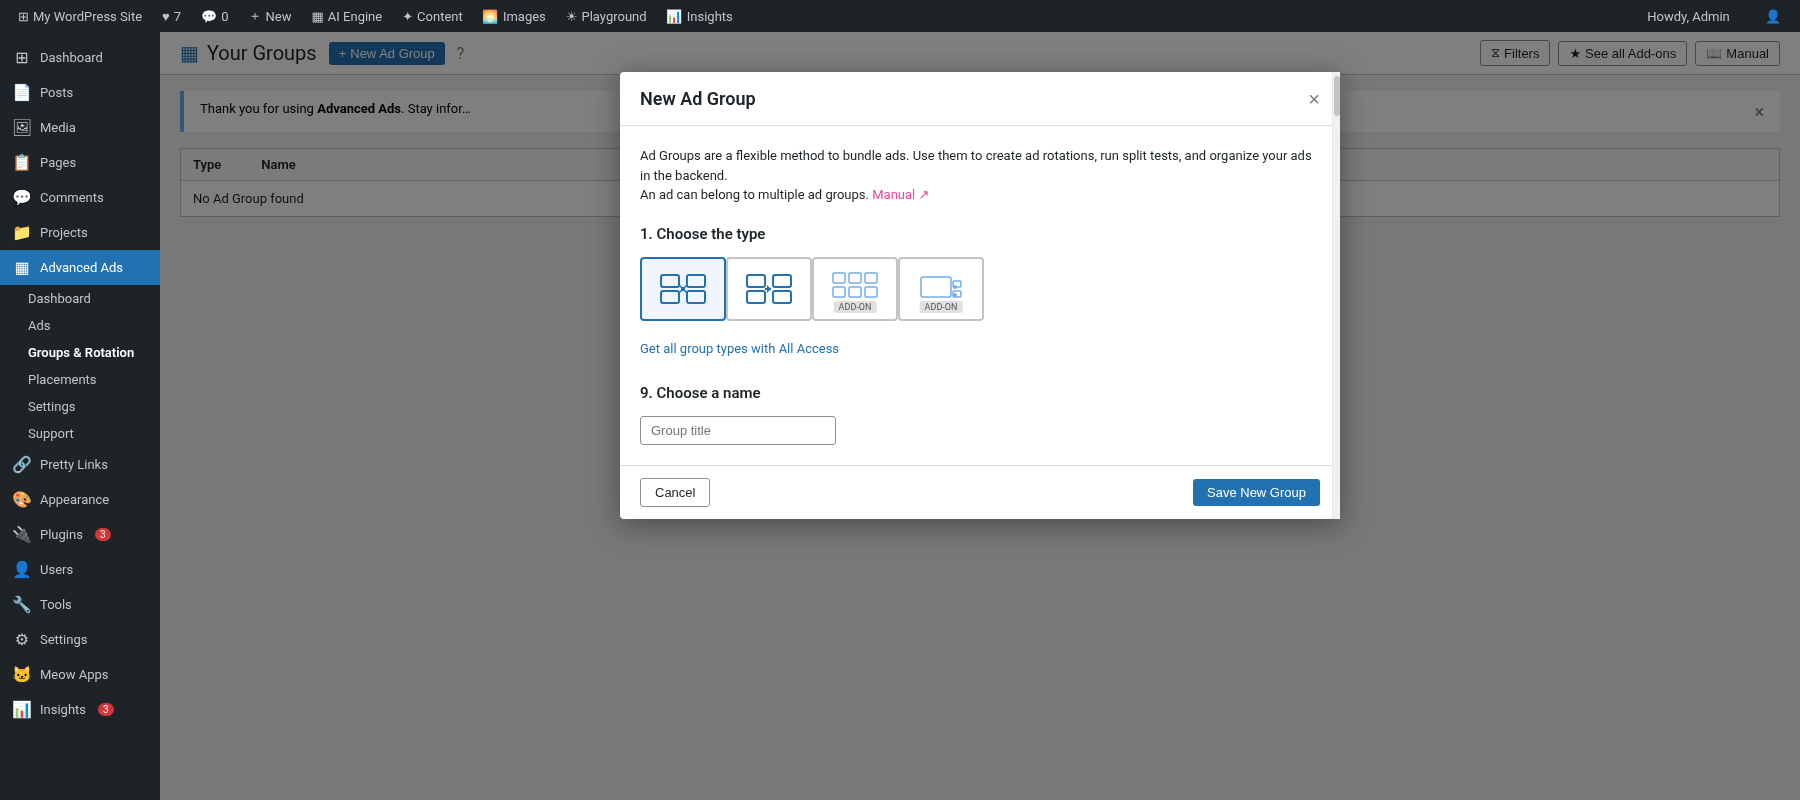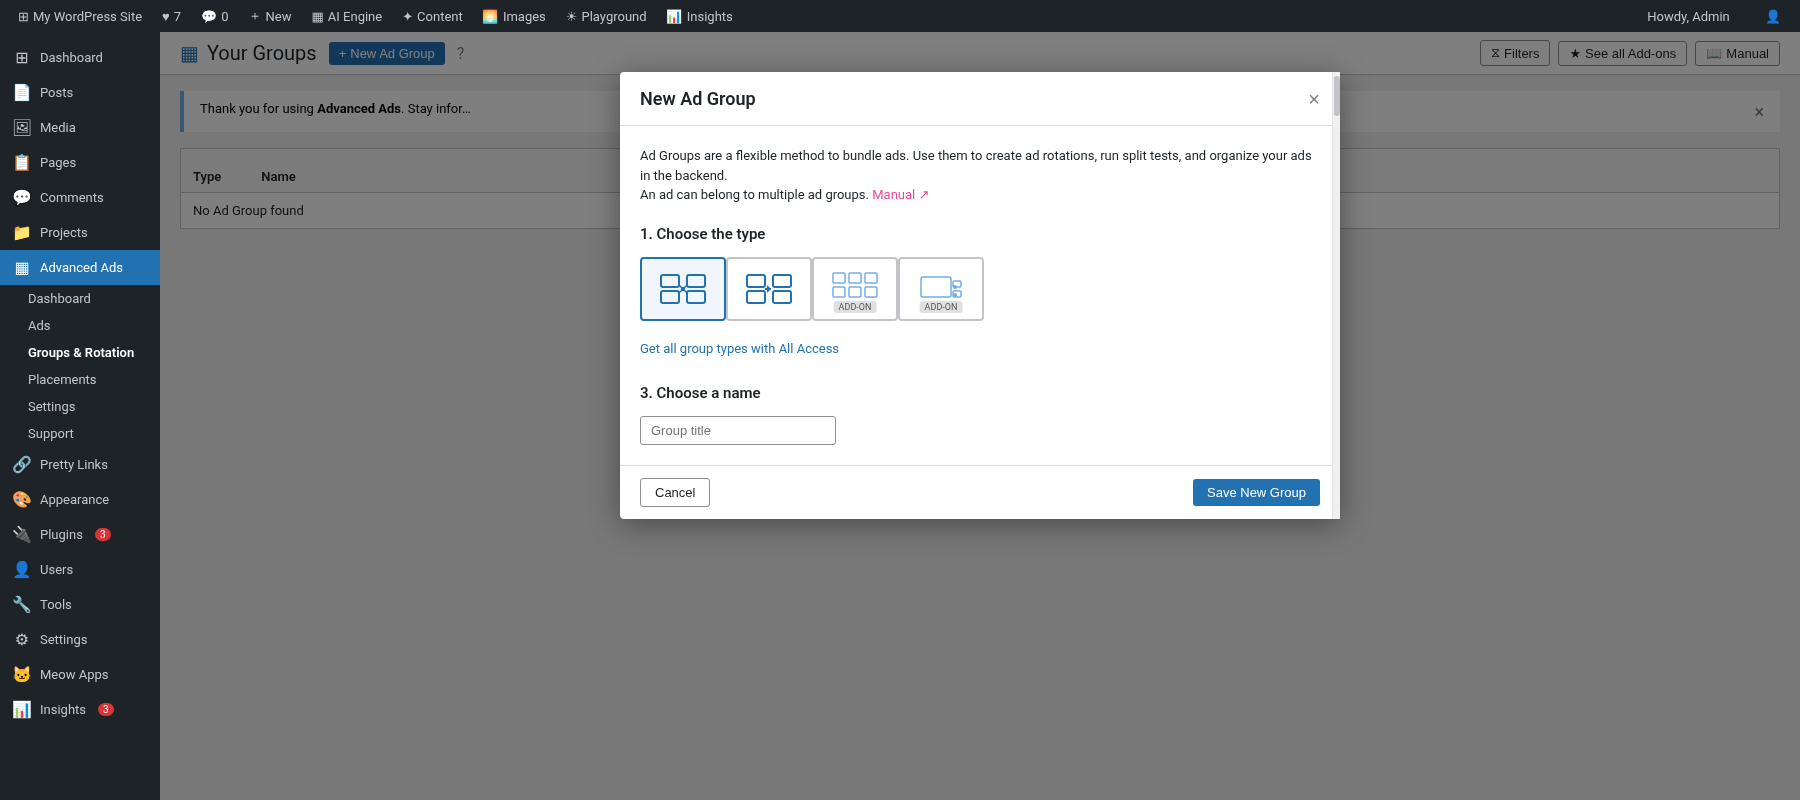--- a/index.html
+++ b/index.html
@@ -87,21 +87,21 @@
     
     .notice {
       background: #fff; border-left: 4px solid #72aee6; padding: 10px 16px;
       margin: 16px 20px 0; display: flex; gap: 8px; font-size: 13px;
     }
     .notice-close { margin-left: auto; cursor: pointer; color: #787c82; font-size: 18px; }
 
     
     .content-table-wrap { margin: 16px 20px; background: #fff; border: 1px solid #c3c4c7; }
     .table-header { display: flex; border-bottom: 1px solid #c3c4c7; padding: 8px 12px; background: #f6f7f7; gap: 40px; }
-    .table-header-col { font-weight: 600; color: #1d2327; font-size: 13px; margin-top: 12px; }
+    .table-header-col { font-weight: 600; color: #1d2327; font-size: 13px; }
     .table-row { padding: 10px 12px; color: #1d2327; font-size: 13px; }
 
     
     #overlay {
       position: absolute; top: 0; left: 0; right: 0; bottom: 0;
       background: rgba(0,0,0,0.5); z-index: 100;
       display: flex; align-items: flex-start; justify-content: center;
       padding-top: 40px;
     }
 
@@ -413,21 +413,21 @@
               <span class="addon-badge">ADD-ON</span>
             </div>
 
           </div>
 
           
           <a href="#" class="all-access-link">Get all group types with All Access</a>
 
           
           <div class="name-section">
-            <div class="section-title">3. Choose a name</div>
+            <div class="section-title">9. Choose a name</div>
             <input type="text" class="name-input" placeholder="Group title" style="">
           </div>
         </div>
 
         <div class="modal-footer">
           <button class="btn-cancel">Cancel</button>
           <button class="btn-save">Save New Group</button>
         </div>
 
         <div class="modal-scrollbar">

